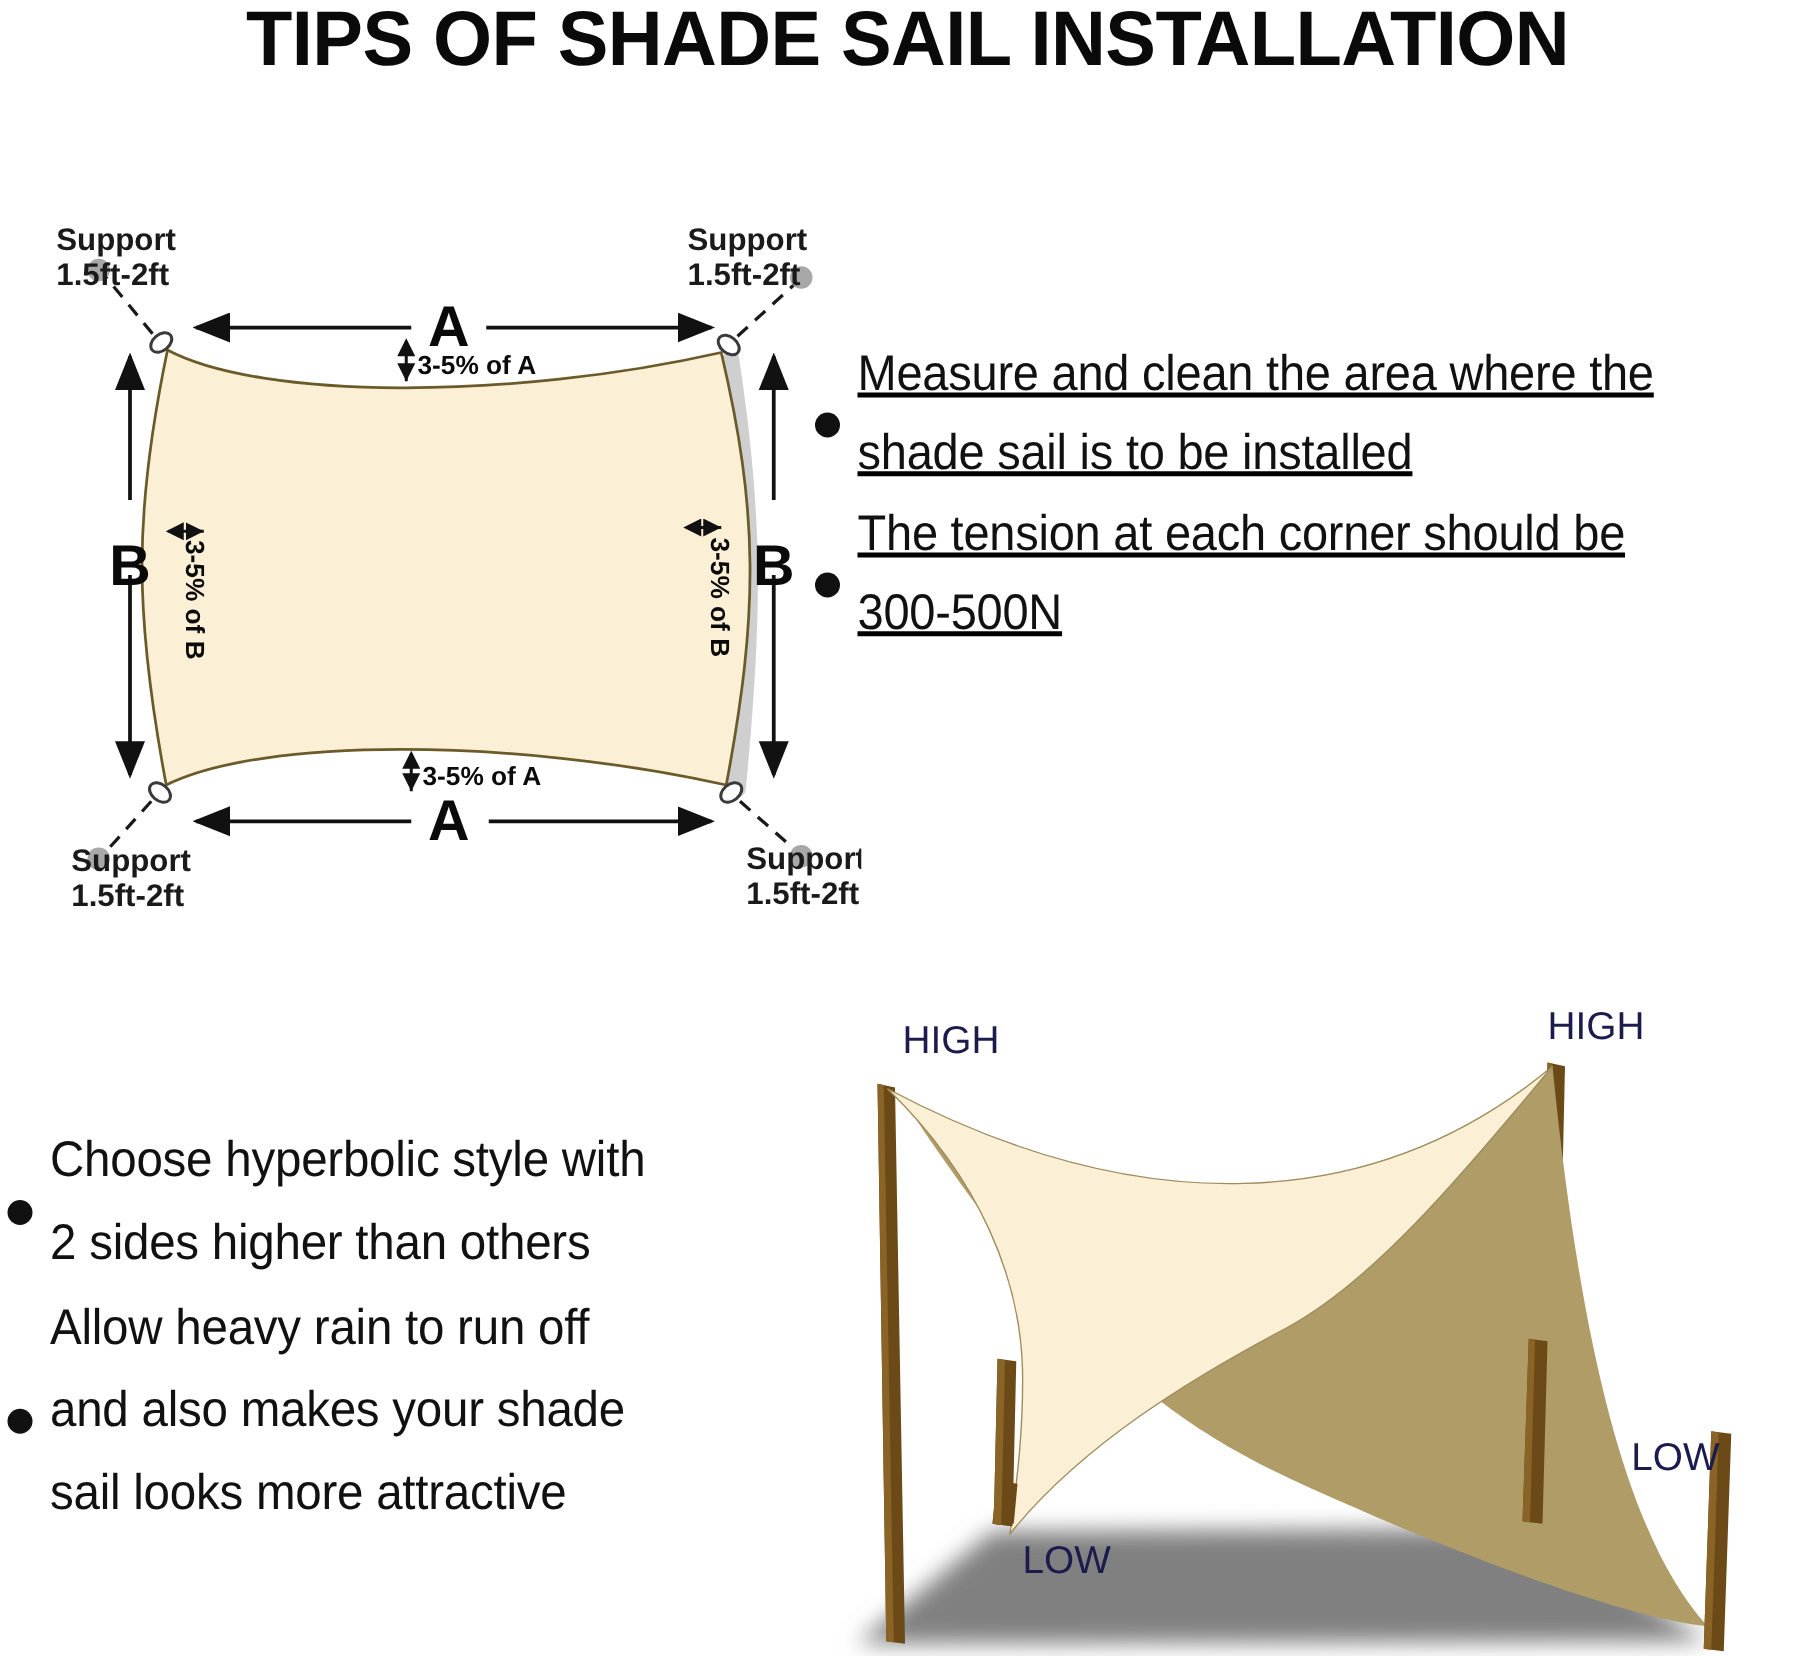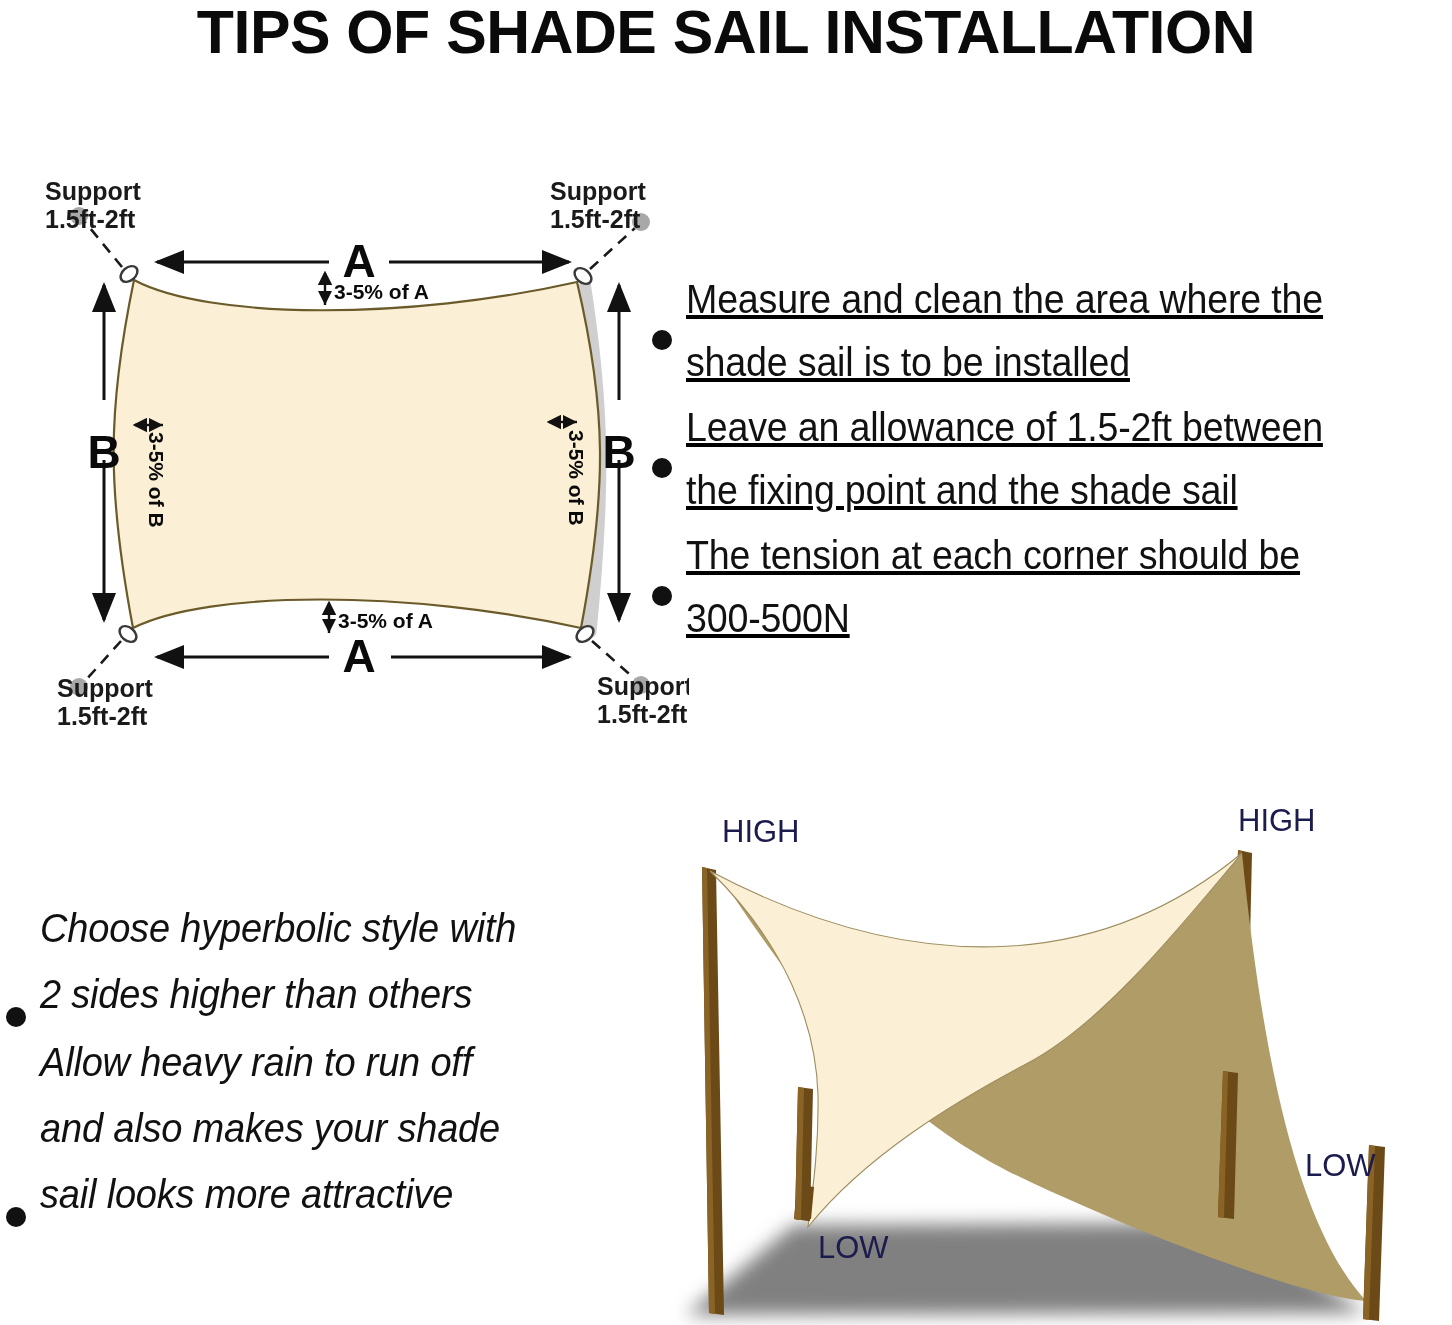--- a/index.html
+++ b/index.html
@@ -45,21 +45,21 @@
     font-family:"Liberation Sans","DejaVu Sans",sans-serif;
     transform:scaleX(0.94);transform-origin:left top;
     white-space:pre-line;
     letter-spacing:-0.2px;
   }
 
   
   #style-list{
     position:absolute;left:6px;top:895px;width:640px;
   }
-  #style-list .bullet-row{display:flex;align-items:flex-end;margin-bottom:2px;font-style:italic;}
+  #style-list .bullet-row{display:flex;align-items:center;margin-bottom:2px;}
   #style-list .dot{
     flex:0 0 auto;width:20px;height:20px;border-radius:50%;
     background:#111111;margin-top:18px;margin-right:14px;
   }
   #style-list .txt{
     font-size:40px;line-height:66px;color:#111111;
     font-family:"Liberation Sans","DejaVu Sans",sans-serif;
     transform:scaleX(0.95);transform-origin:left top;
     white-space:pre-line;letter-spacing:-0.2px;
   }
@@ -186,25 +186,20 @@
       <text x="0" y="0" transform="translate(540,270) rotate(90)" font-family="Liberation Sans, DejaVu Sans, sans-serif" font-size="21" font-weight="bold" fill="#0a0a0a">3-5% of B</text>
     </g>
   </svg>
 </div>
 
 <div id="tips-list">
   <div class="bullet-row">
     <span class="dot"></span>
     <span class="txt">Measure and clean the area where the
 shade sail is to be installed</span>
-  </div>
-  <div class="bullet-row">
-    <span class="dot"></span>
-    <span class="txt">Leave an allowance of 1.5-2ft between
-the fixing point and the shade sail</span>
   </div>
   <div class="bullet-row">
     <span class="dot"></span>
     <span class="txt">The tension at each corner should be
 300-500N</span>
   </div>
 </div>
 
 <div id="style-list">
   <div class="bullet-row">

